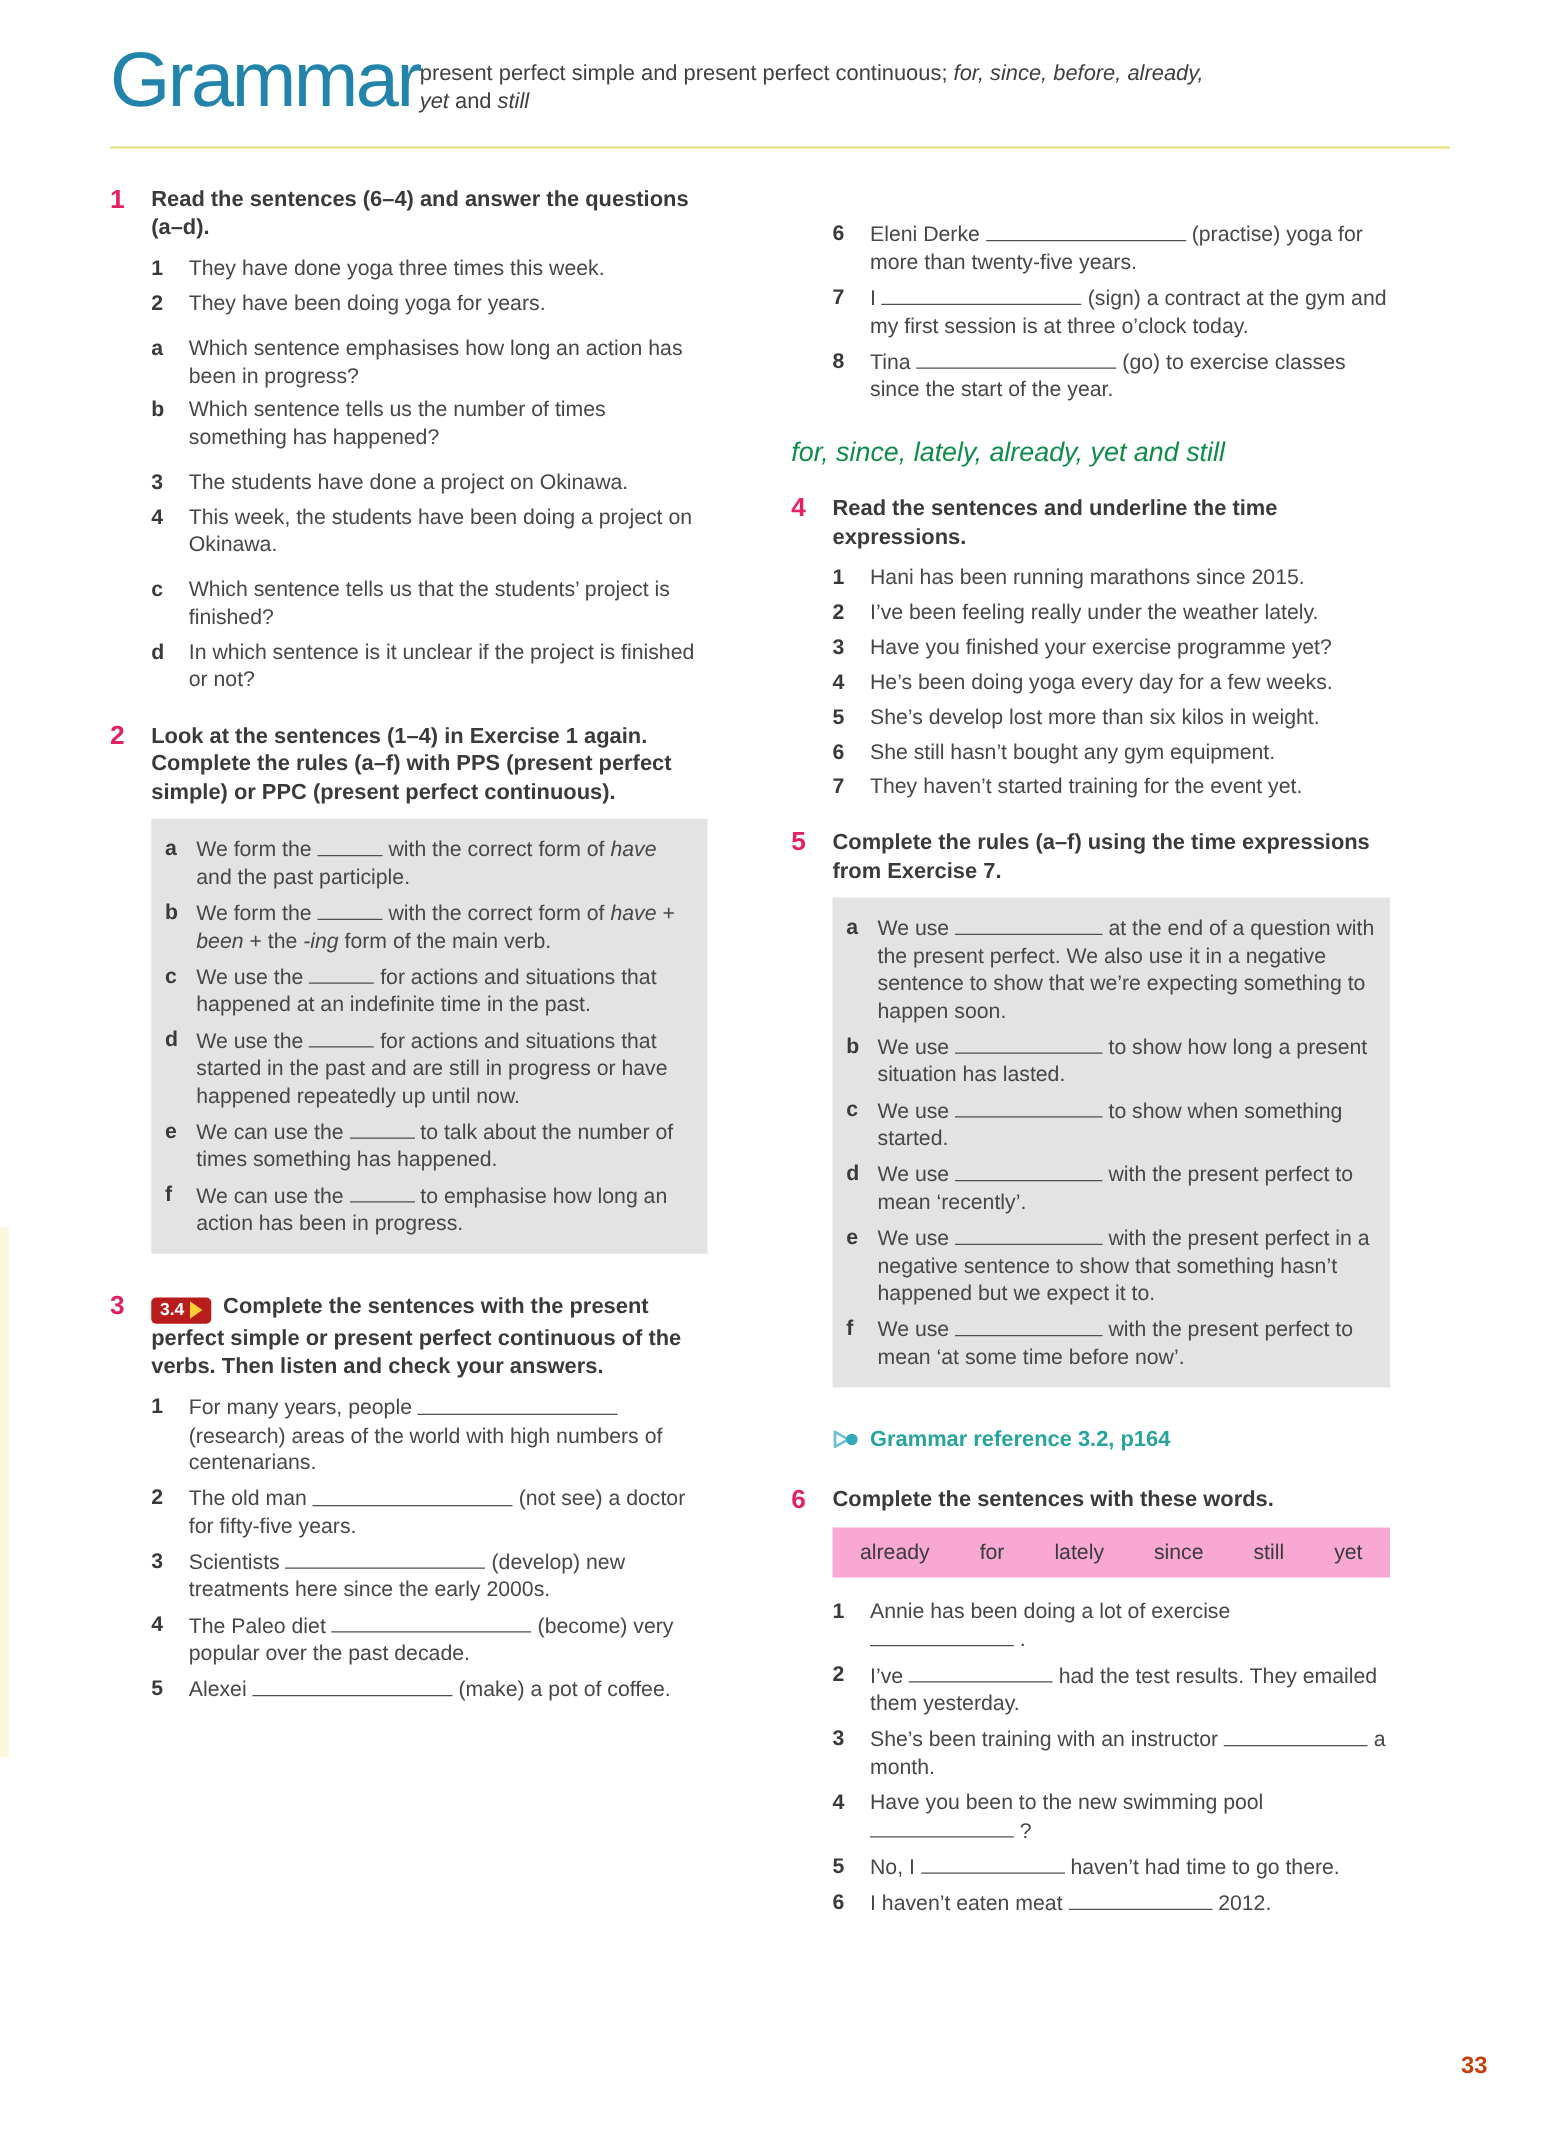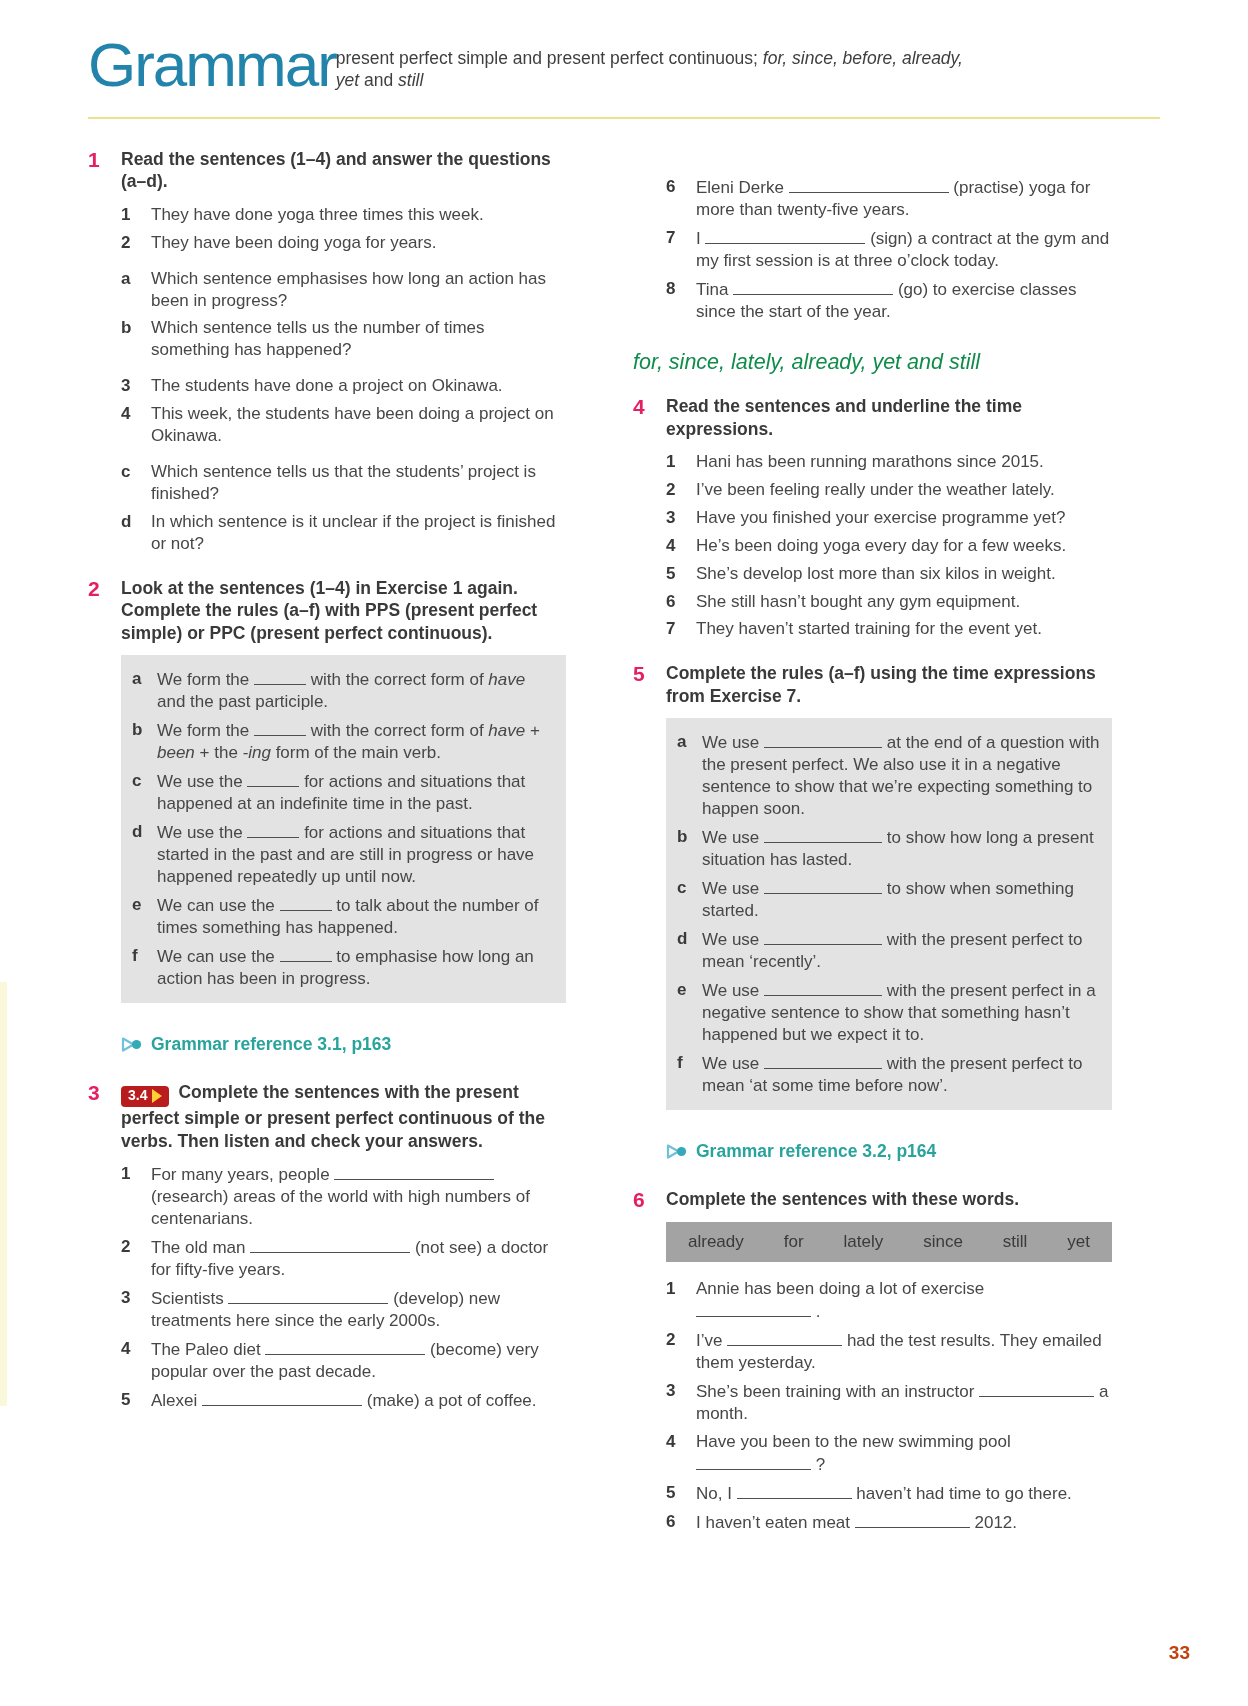--- a/index.html
+++ b/index.html
@@ -28,21 +28,21 @@
   .graybox .item{margin-bottom:6px;}
   .graybox .item:last-child{margin-bottom:0;}
   .cont-items{margin:28px 0 26px 33px;}
   .gramref{display:flex;align-items:center;gap:9px;margin:8px 0 26px 33px;
            color:#29a49d;font-weight:bold;font-size:17.5px;}
   .audio-badge{display:inline-flex;align-items:center;background:#b91c1c;color:#fff;
                border-radius:4px;padding:1px 7px 2px 7px;font-size:14px;font-weight:bold;
                margin-right:9px;vertical-align:-2px;}
   .play-tri{width:0;height:0;border-left:10px solid #ffcf35;border-top:7px solid transparent;
             border-bottom:7px solid transparent;margin-left:5px;}
-  .wordbox{display:flex;justify-content:space-between;background:#a3a3a3;
+  .wordbox{display:flex;justify-content:space-between;background:#f9a8d4;
            padding:9px 22px;margin:2px 0 16px 0;}
   .word{font-size:17px;color:#3a3a3a;}
   .blank{display:inline-block;height:0.95em;border-bottom:1.5px solid #4f4f4f;}
   .b{font-weight:normal;}
   .i{font-style:italic;}
   .page-num{position:absolute;right:58px;top:1642px;font-size:19px;font-weight:bold;color:#c2410c;}
 </style>
 </head>
 <body>
 
@@ -54,21 +54,21 @@
   </header>
   <div class="rule"></div>
   <div class="edge-strip"></div>
 
   <section class="col col-left">
 
 
     <div class="exercise">
       <div class="ex-num">1</div>
       <div class="ex-body">
-        <p class="instruction">Read the sentences (1–4) and answer the questions (a–d).</p>
+        <p class="instruction">Read the sentences (6–4) and answer the questions (a–d).</p>
         <div class="items">
             <div class="item">
               <span class="item-n">1</span>
               <span class="item-t">They <span class="b">have done</span> yoga three times this week.</span>
             </div>
             <div class="item">
               <span class="item-n">2</span>
               <span class="item-t">They <span class="b">have been doing</span> yoga for years.</span>
             </div>
             <div class="item gap">
@@ -125,27 +125,20 @@
               <span class="item-t">We can use the <span class="blank" style="width: 52px;"></span> to talk about the number of times something has happened.</span>
             </div>
             <div class="item">
               <span class="item-n">f</span>
               <span class="item-t">We can use the <span class="blank" style="width: 52px;"></span> to emphasise how long an action has been in progress.</span>
             </div>
           </div>
       </div>
     </div>
 
-    <div class="gramref">
-      <svg width="21" height="17" viewBox="0 0 21 17">
-        <path d="M2 2.5 L12.5 8.5 L2 14.5 Z" fill="none" stroke="#6fc0da" stroke-width="2.2" stroke-linejoin="round"></path>
-        <circle cx="15.5" cy="8.5" r="4.6" fill="#35a9b8"></circle>
-      </svg>
-      <span>Grammar reference 3.1, p163</span>
-    </div>
 
     <div class="exercise">
       <div class="ex-num">3</div>
       <div class="ex-body">
         <p class="instruction"><span class="audio-badge">
               <span>3.4</span>
               <span class="play-tri"></span>
             </span><span>Complete the sentences with the present perfect simple or present perfect continuous of the verbs. Then listen and check your answers.</span></p>
         <div class="items">
             <div class="item">

